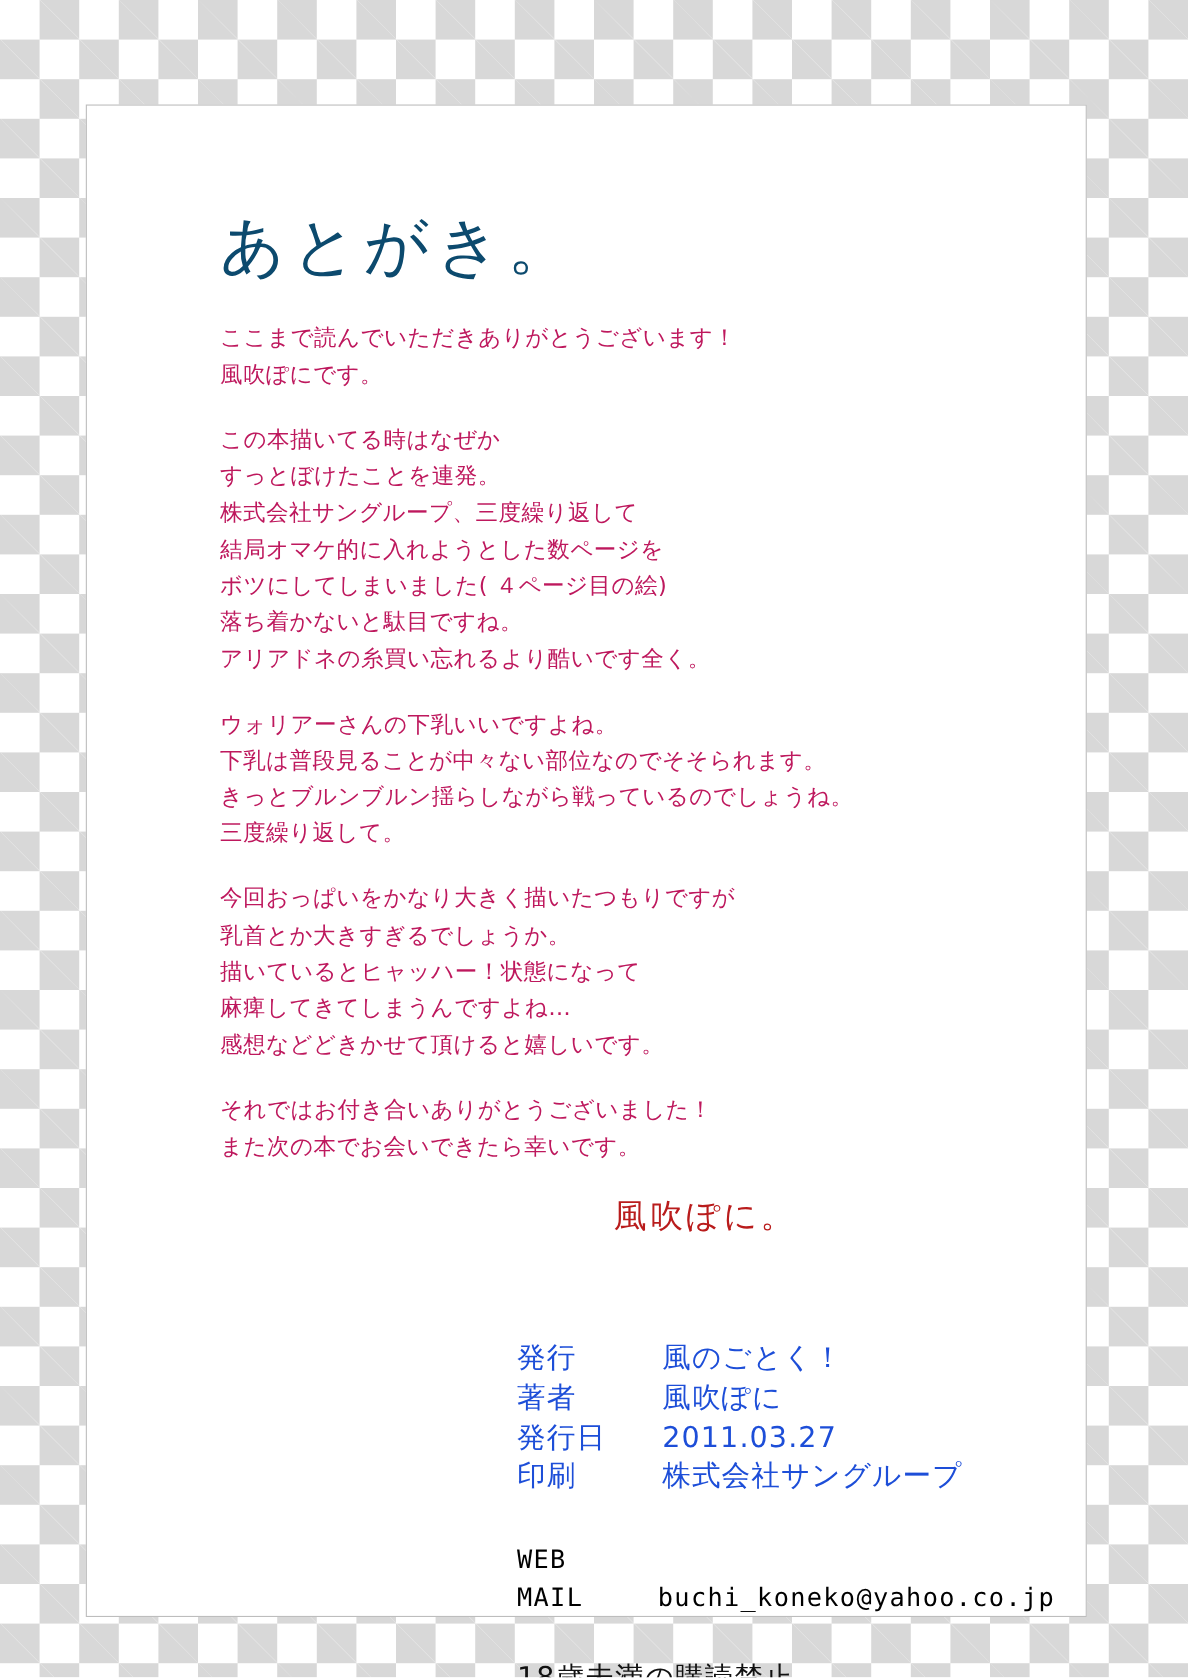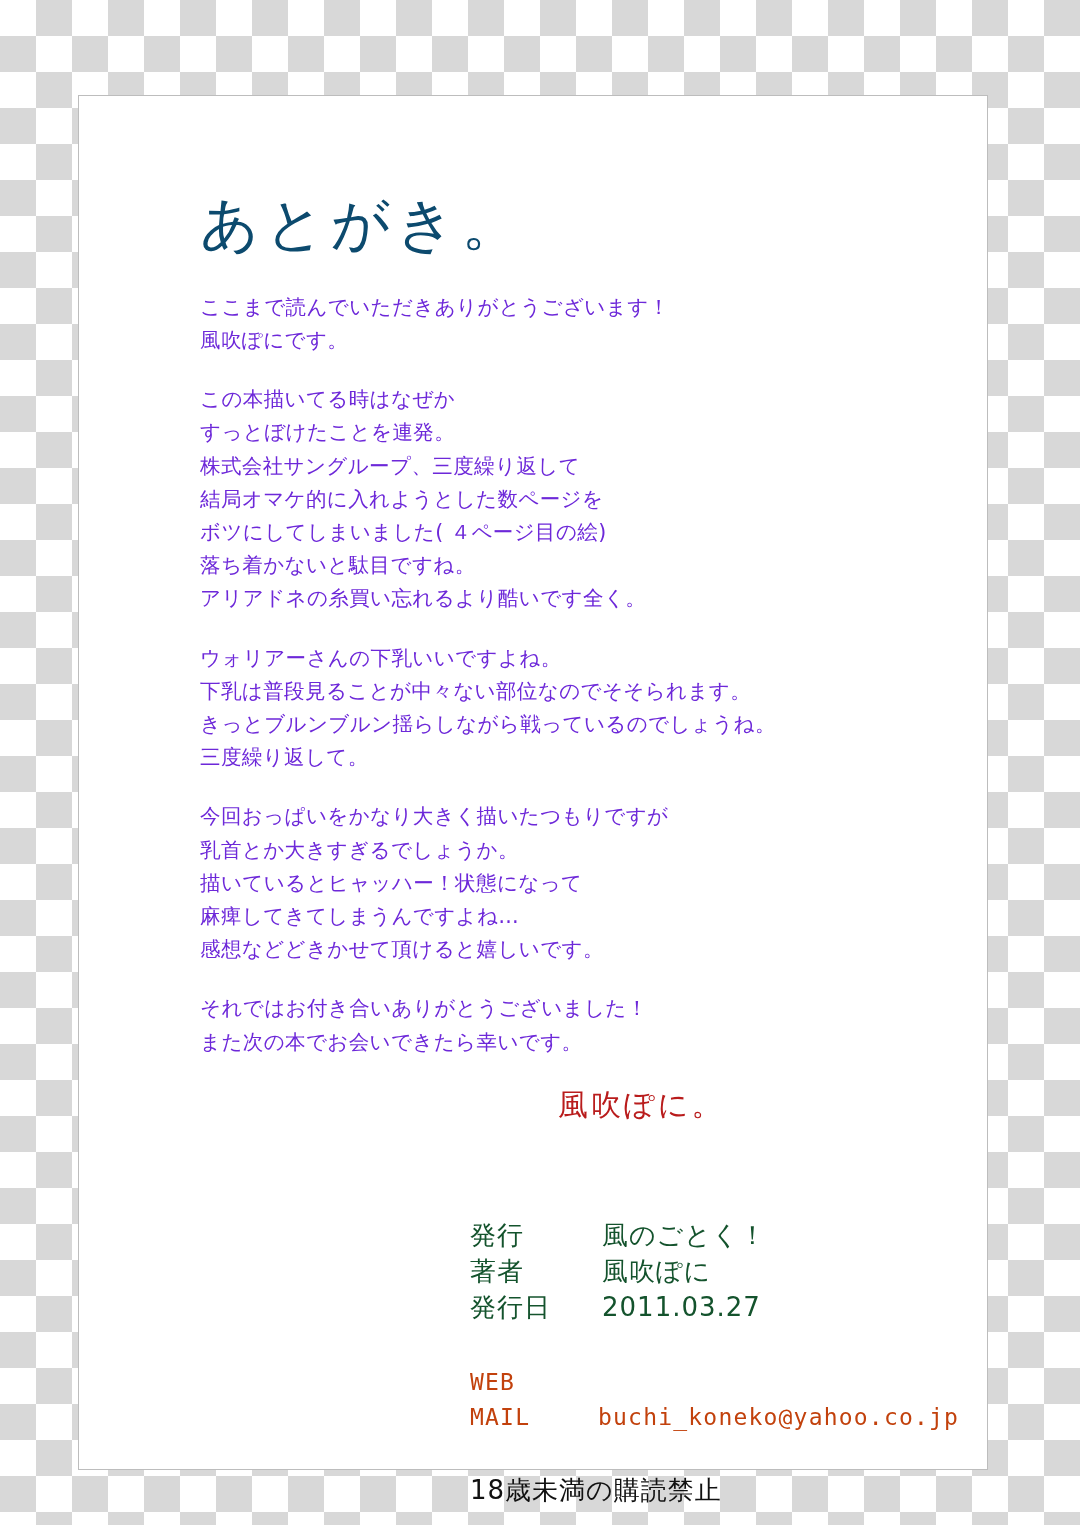--- a/index.html
+++ b/index.html
@@ -51,57 +51,57 @@
     letter-spacing: 6px;
     color: #0c4a6e;
     margin-left: 62px;
     margin-top: 38px;
     margin-bottom: 34px;
     line-height: 1.1;
     font-weight: 400;
   }
   .body-text {
     margin-left: 62px;
-    color: #6d28d9;
+    color: #be185d;
     font-size: 20.5px;
     line-height: 1.62;
     letter-spacing: 0.4px;
   }
   .para {
     margin: 0 0 26px 0;
     white-space: pre-line;
   }
   .signature {
     margin-top: 26px;
     margin-left: 420px;
     font-size: 30px;
     letter-spacing: 3px;
     color: #b91c1c;
   }
   .colophon {
     margin-top: 92px;
     margin-left: 332px;
-    color: #14532d;
+    color: #1d4ed8;
   }
   .colo-row {
     display: flex;
     font-size: 26px;
     line-height: 1.38;
     letter-spacing: 1px;
   }
   .colo-label {
     width: 132px;
     flex: 0 0 132px;
   }
   .colo-value { flex: 1; }
   .contact {
     margin-top: 40px;
     margin-left: 332px;
     font-family: "DejaVu Sans Mono", monospace;
-    color: #c2410c;
+    color: #000000;
   }
   .contact-row {
     display: flex;
     font-size: 23px;
     line-height: 1.5;
     letter-spacing: 1.2px;
   }
   .contact-label {
     width: 128px;
     flex: 0 0 128px;
@@ -157,20 +157,24 @@
         <div class="colo-value">風のごとく！</div>
       </div>
       <div class="colo-row">
         <div class="colo-label">著者</div>
         <div class="colo-value">風吹ぽに</div>
       </div>
       <div class="colo-row">
         <div class="colo-label">発行日</div>
         <div class="colo-value">2011.03.27</div>
       </div>
+      <div class="colo-row">
+        <div class="colo-label">印刷</div>
+        <div class="colo-value">株式会社サングループ</div>
+      </div>
     </div>
 
     <div class="contact">
       <div class="contact-row">
         <div class="contact-label">WEB</div>
       </div>
       <div class="contact-row">
         <div class="contact-label">MAIL</div>
         <div class="contact-value">buchi_koneko@yahoo.co.jp</div>
       </div>

